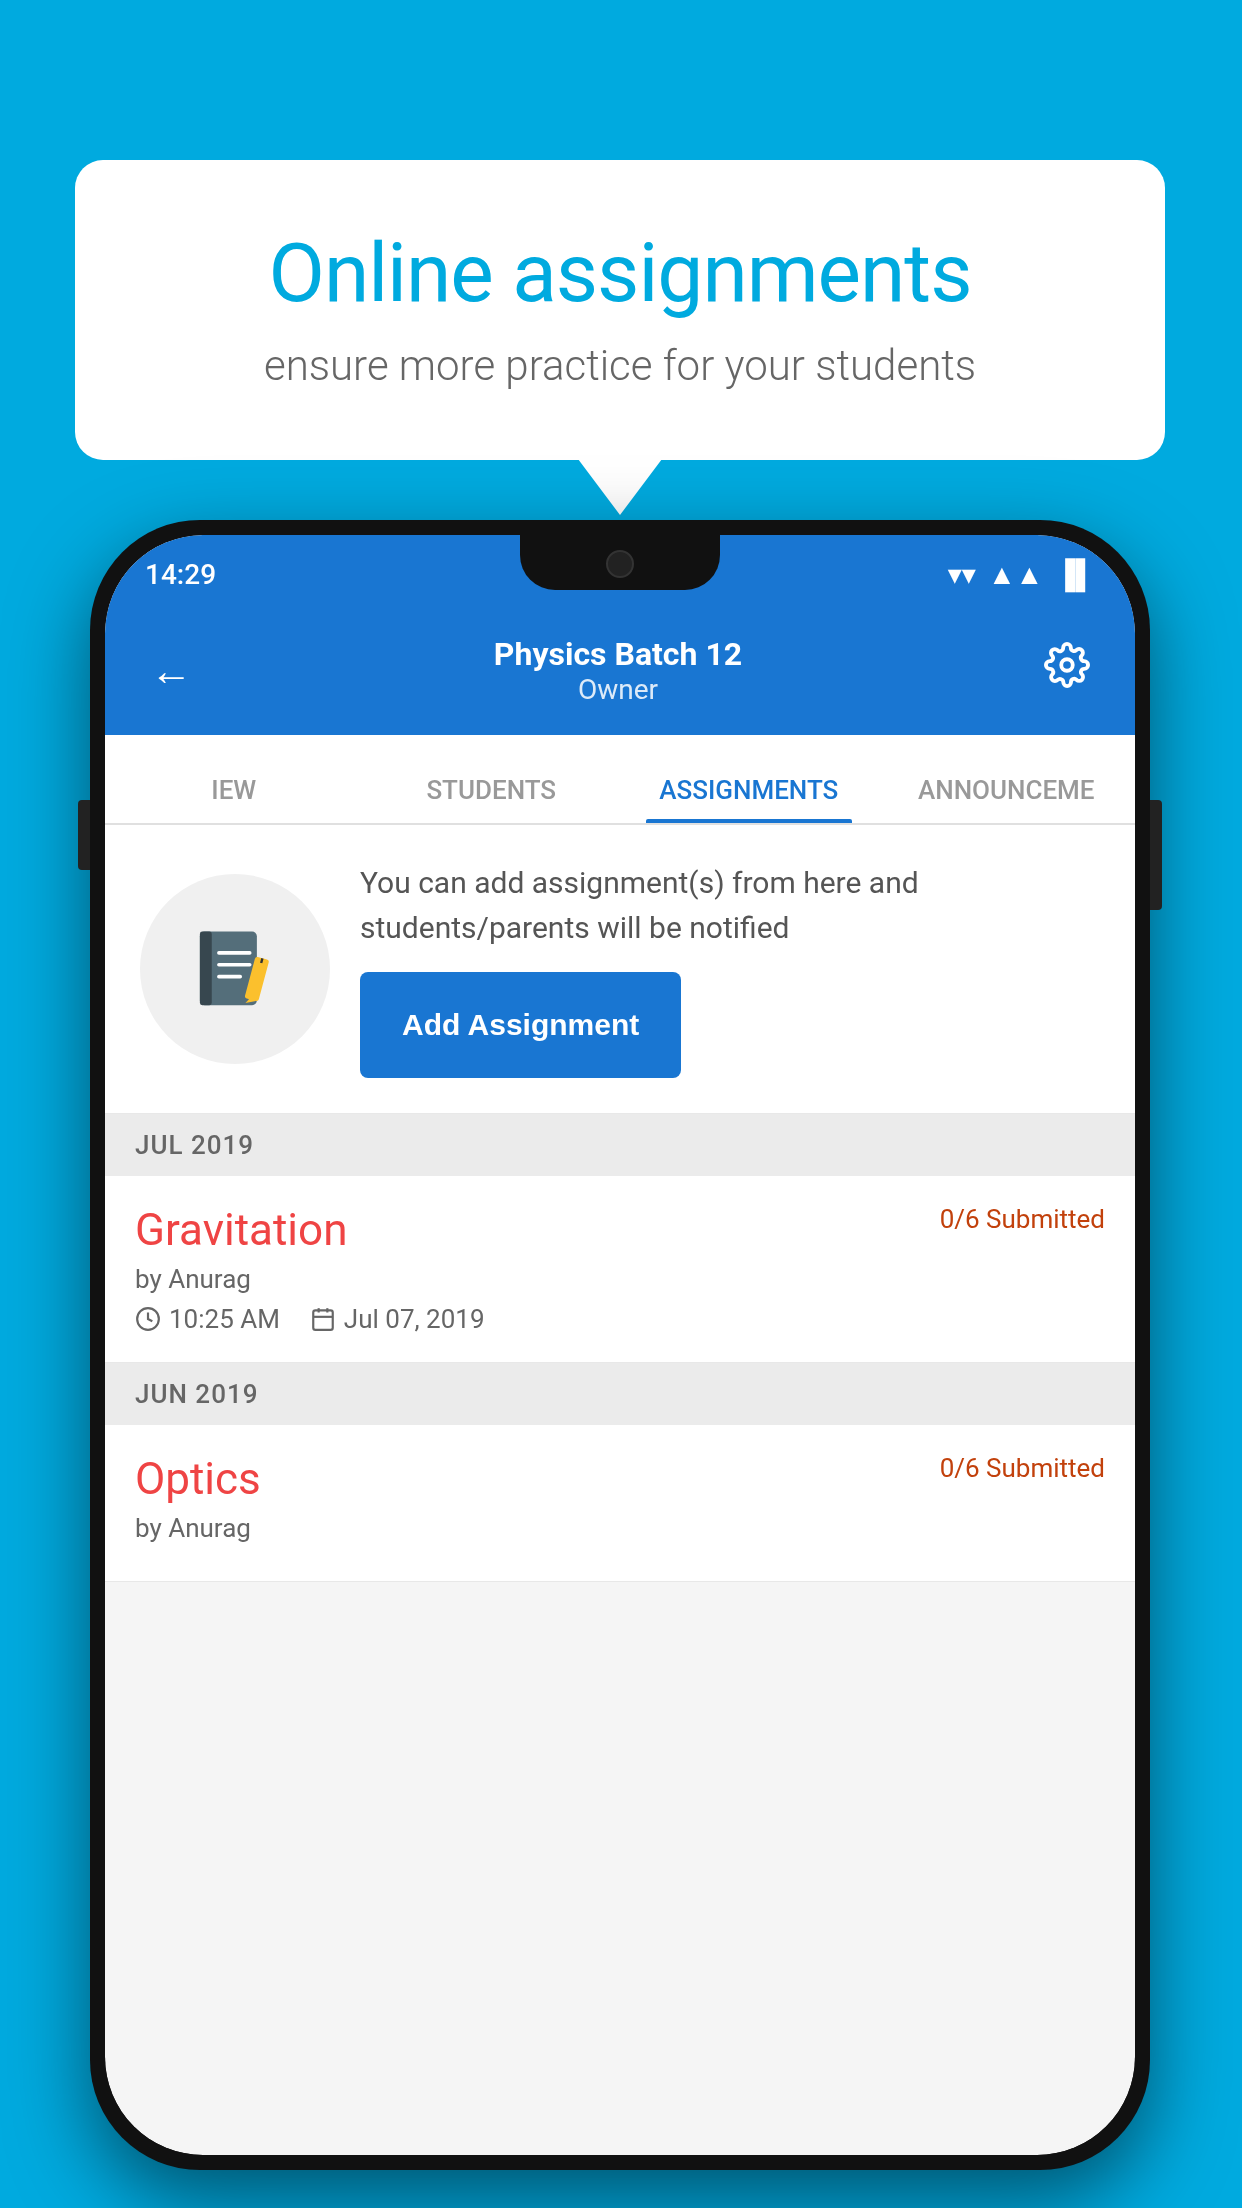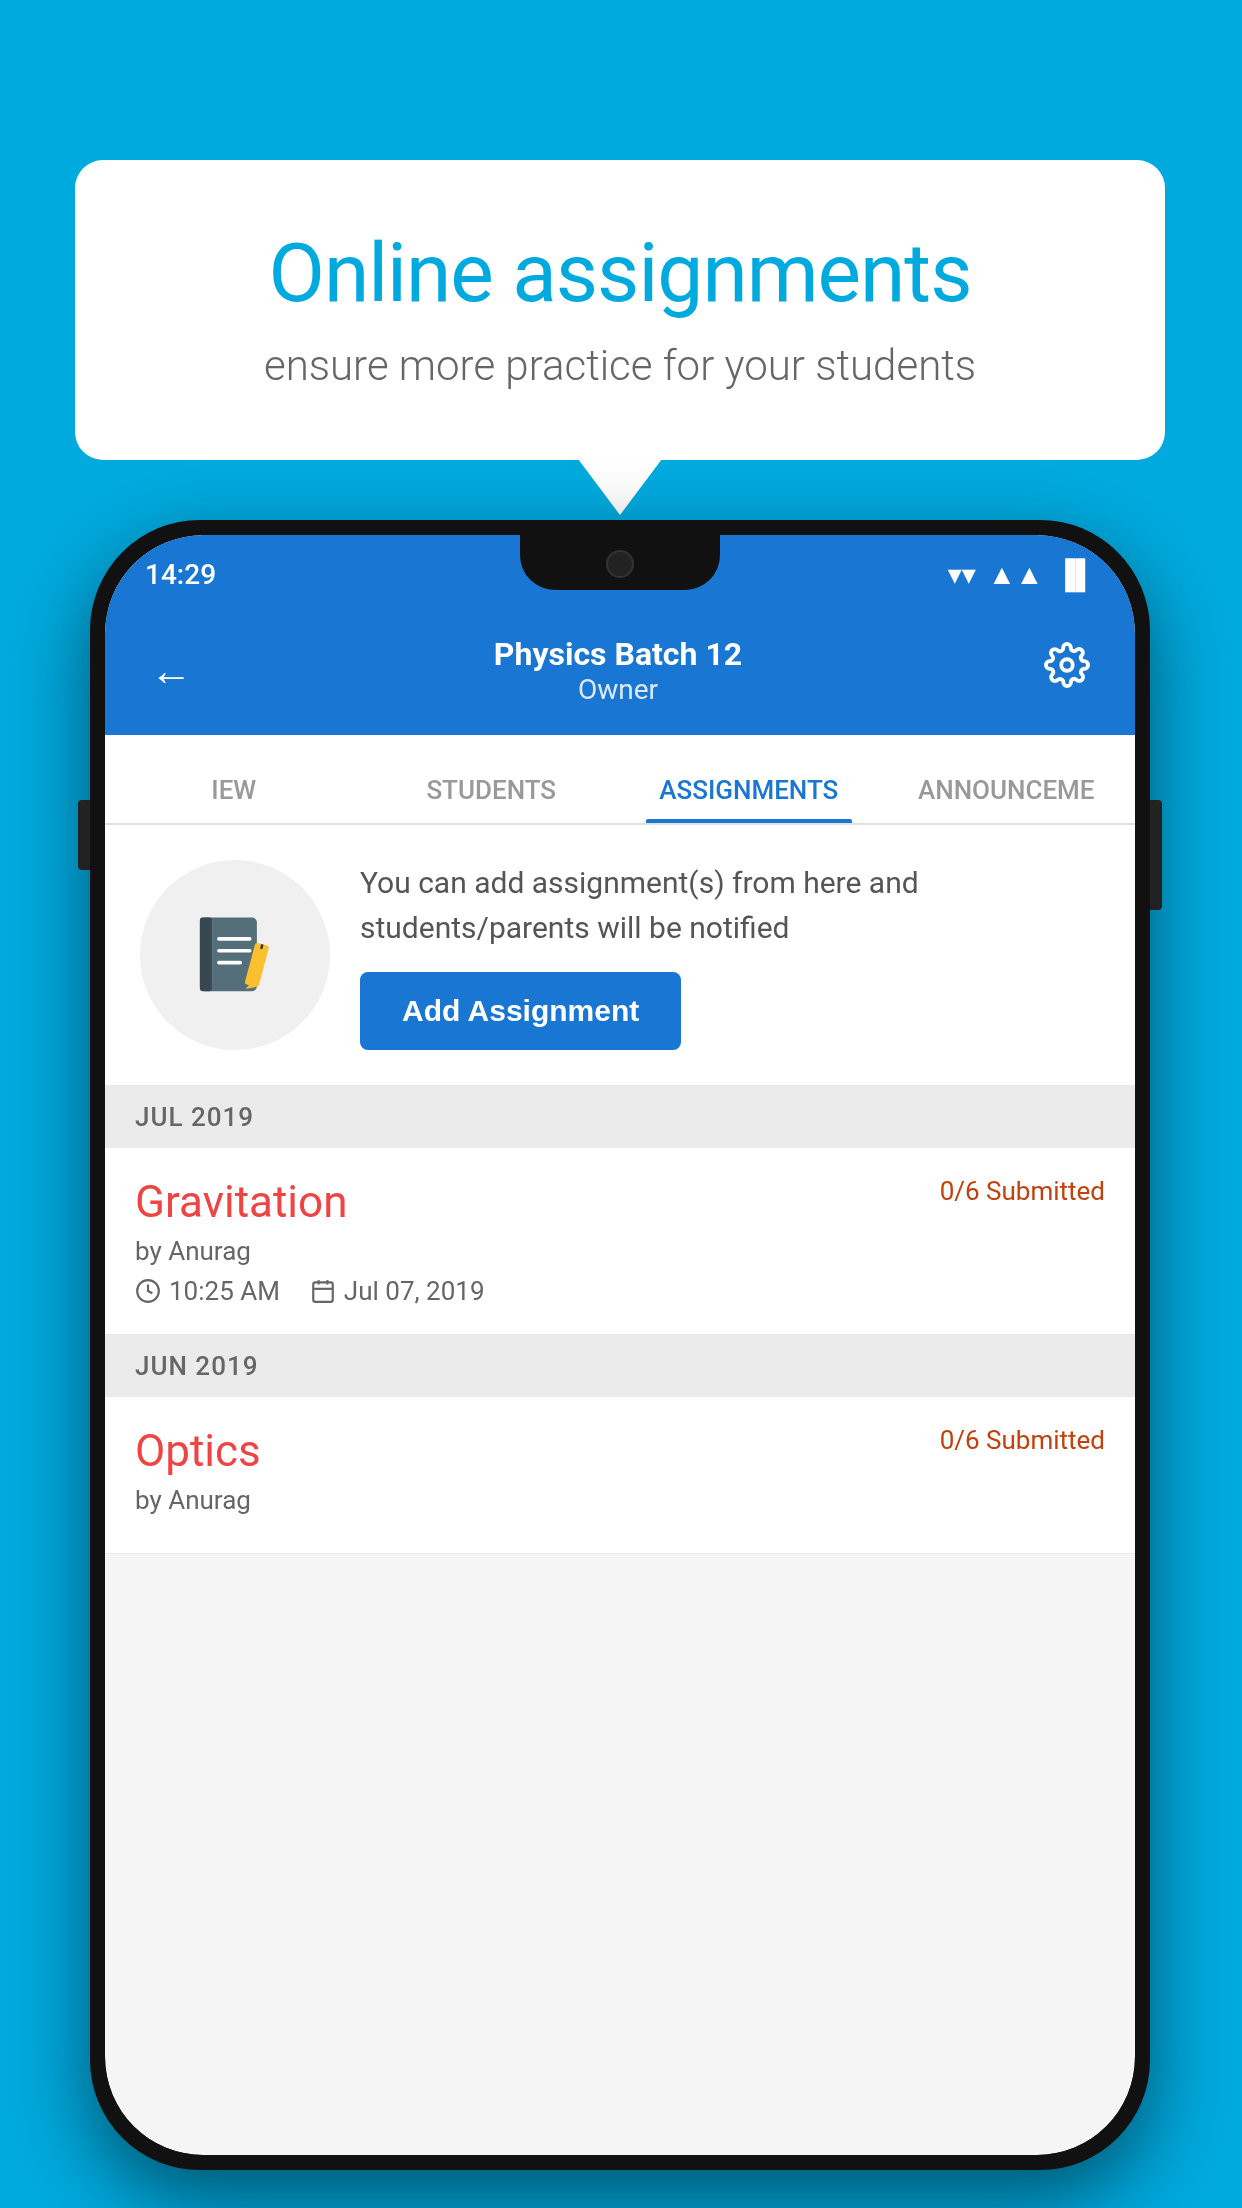--- a/index.html
+++ b/index.html
@@ -284,21 +284,21 @@
       color: #555;
       line-height: 1.5;
       margin-bottom: 22px;
     }
 
     .add-assignment-btn {
       background: #1976D2;
       color: white;
       border: none;
       border-radius: 8px;
-      padding: 22px 42px;
+      padding: 36px 42px;
       font-size: 30px;
       font-weight: 600;
       cursor: pointer;
     }
 
     
     .month-header {
       background: #ebebeb;
       padding: 16px 30px;
       font-size: 26px;

